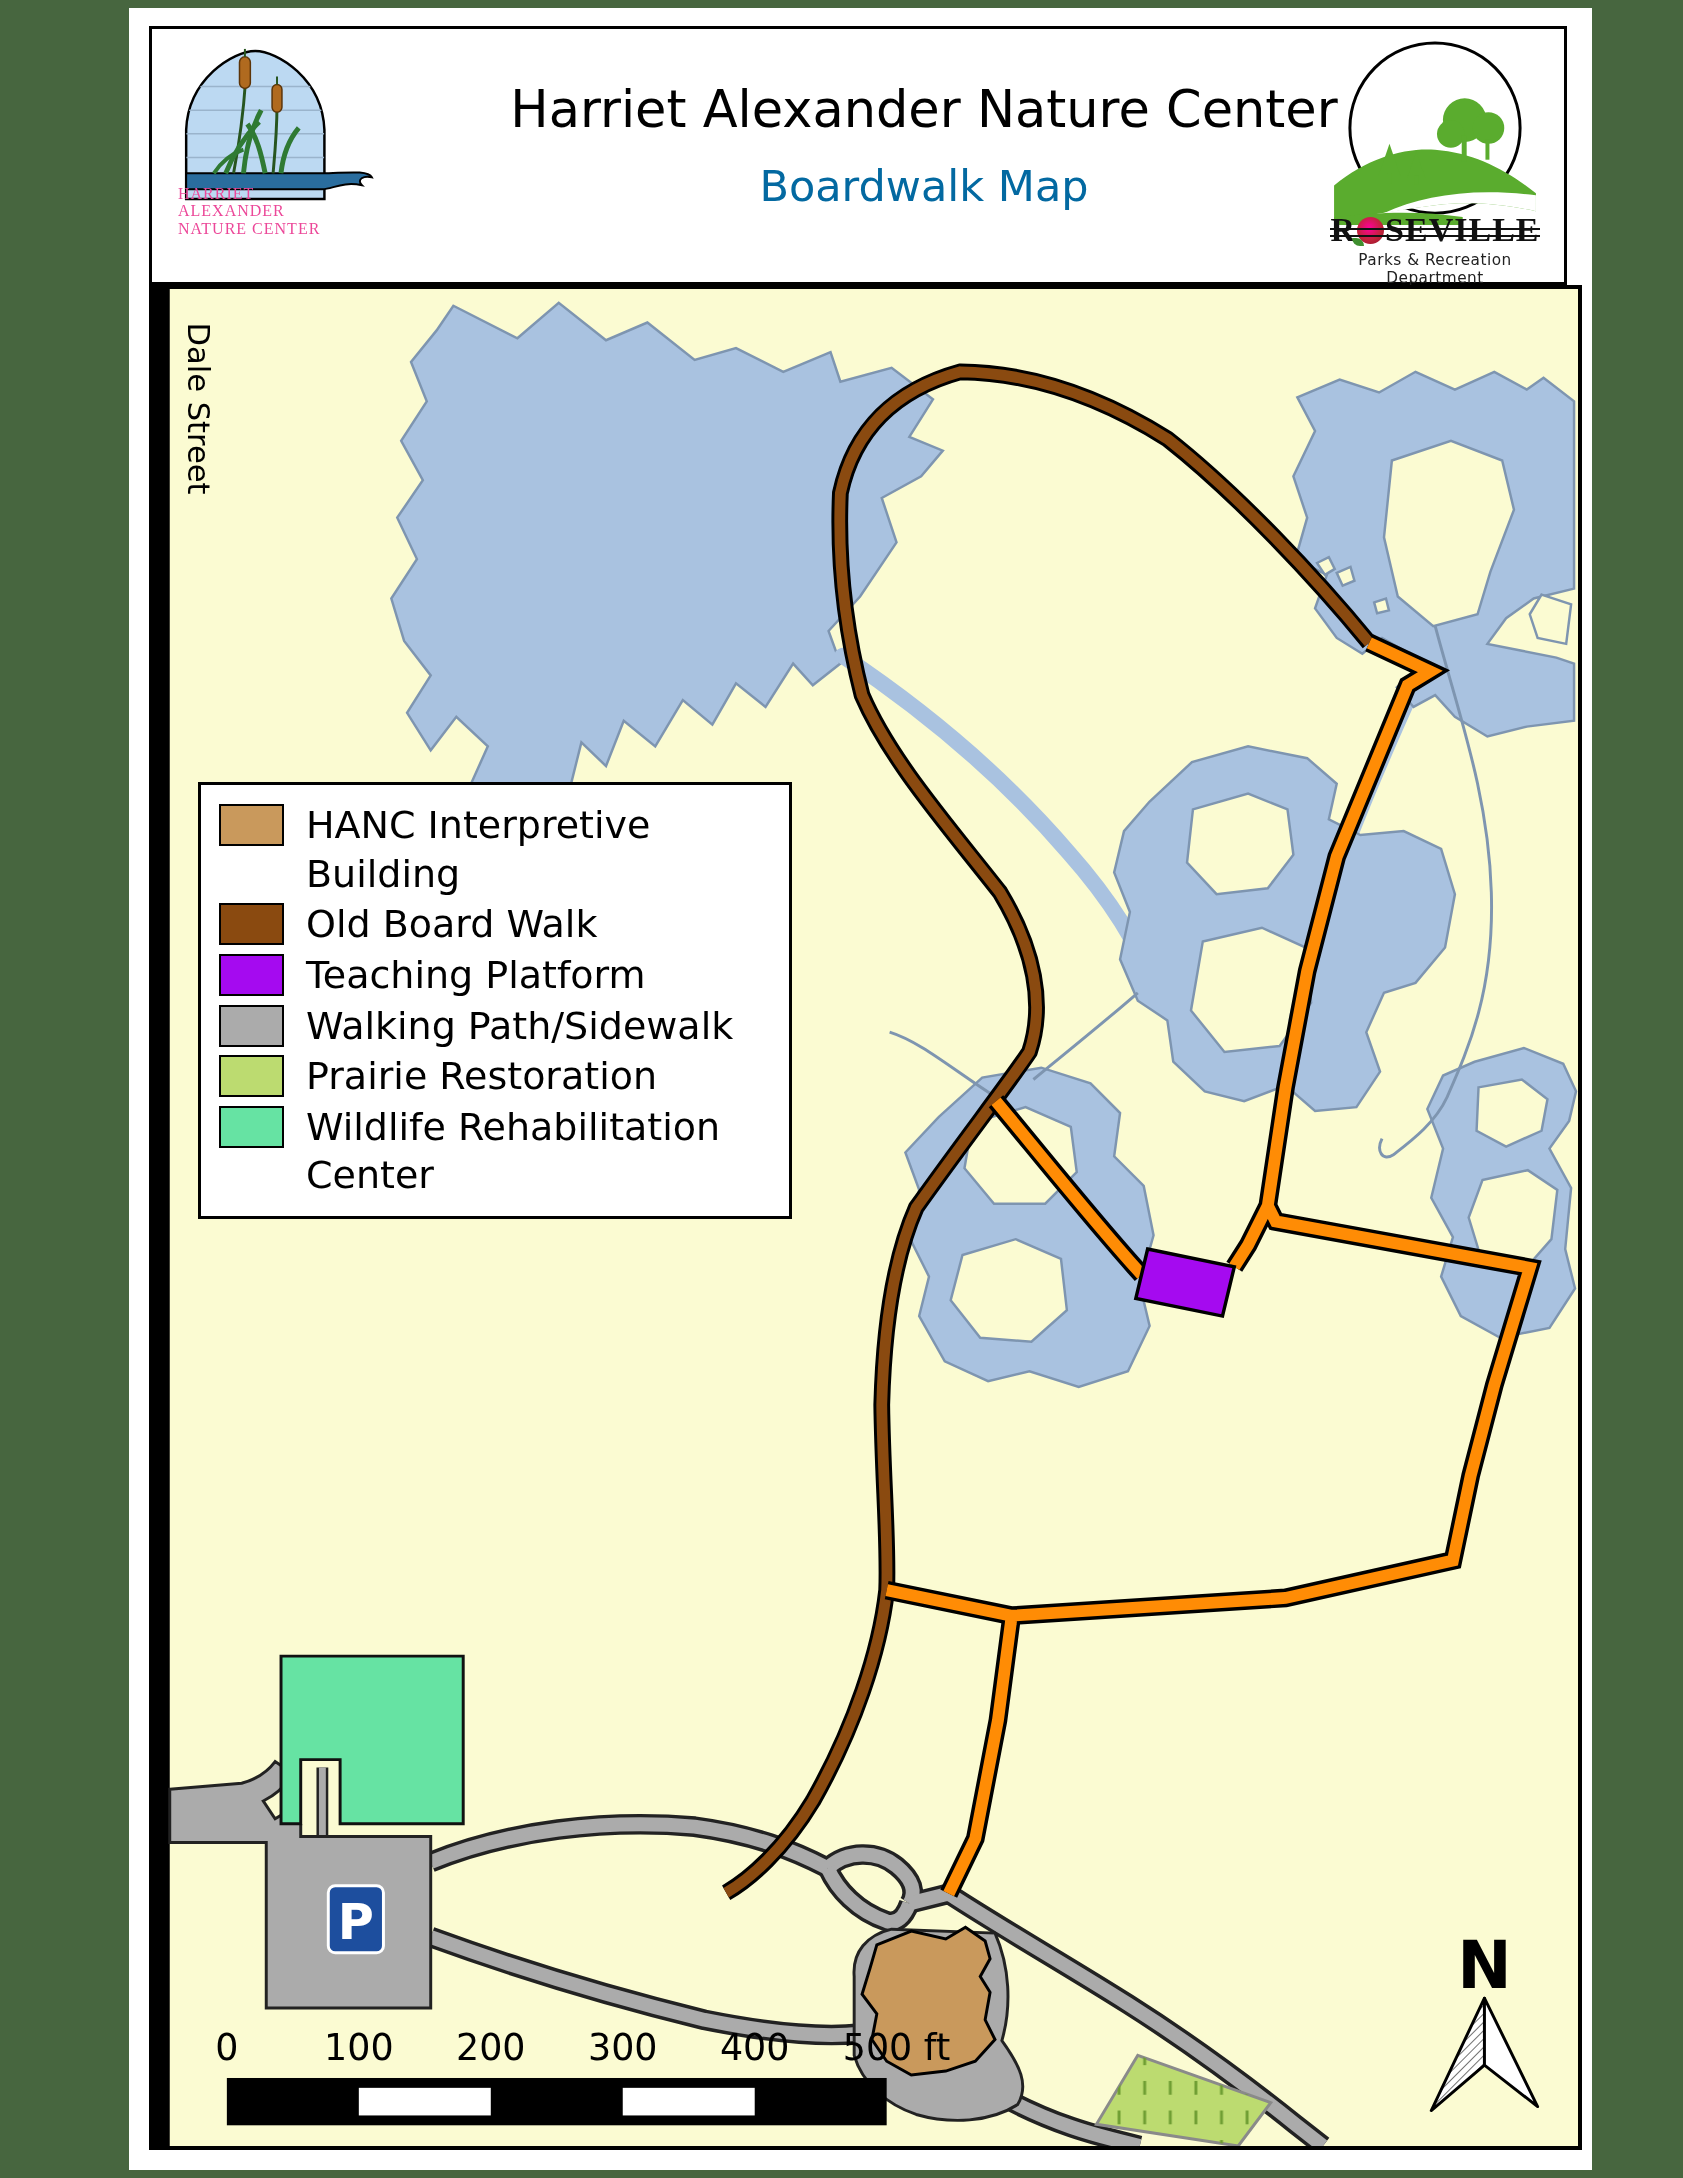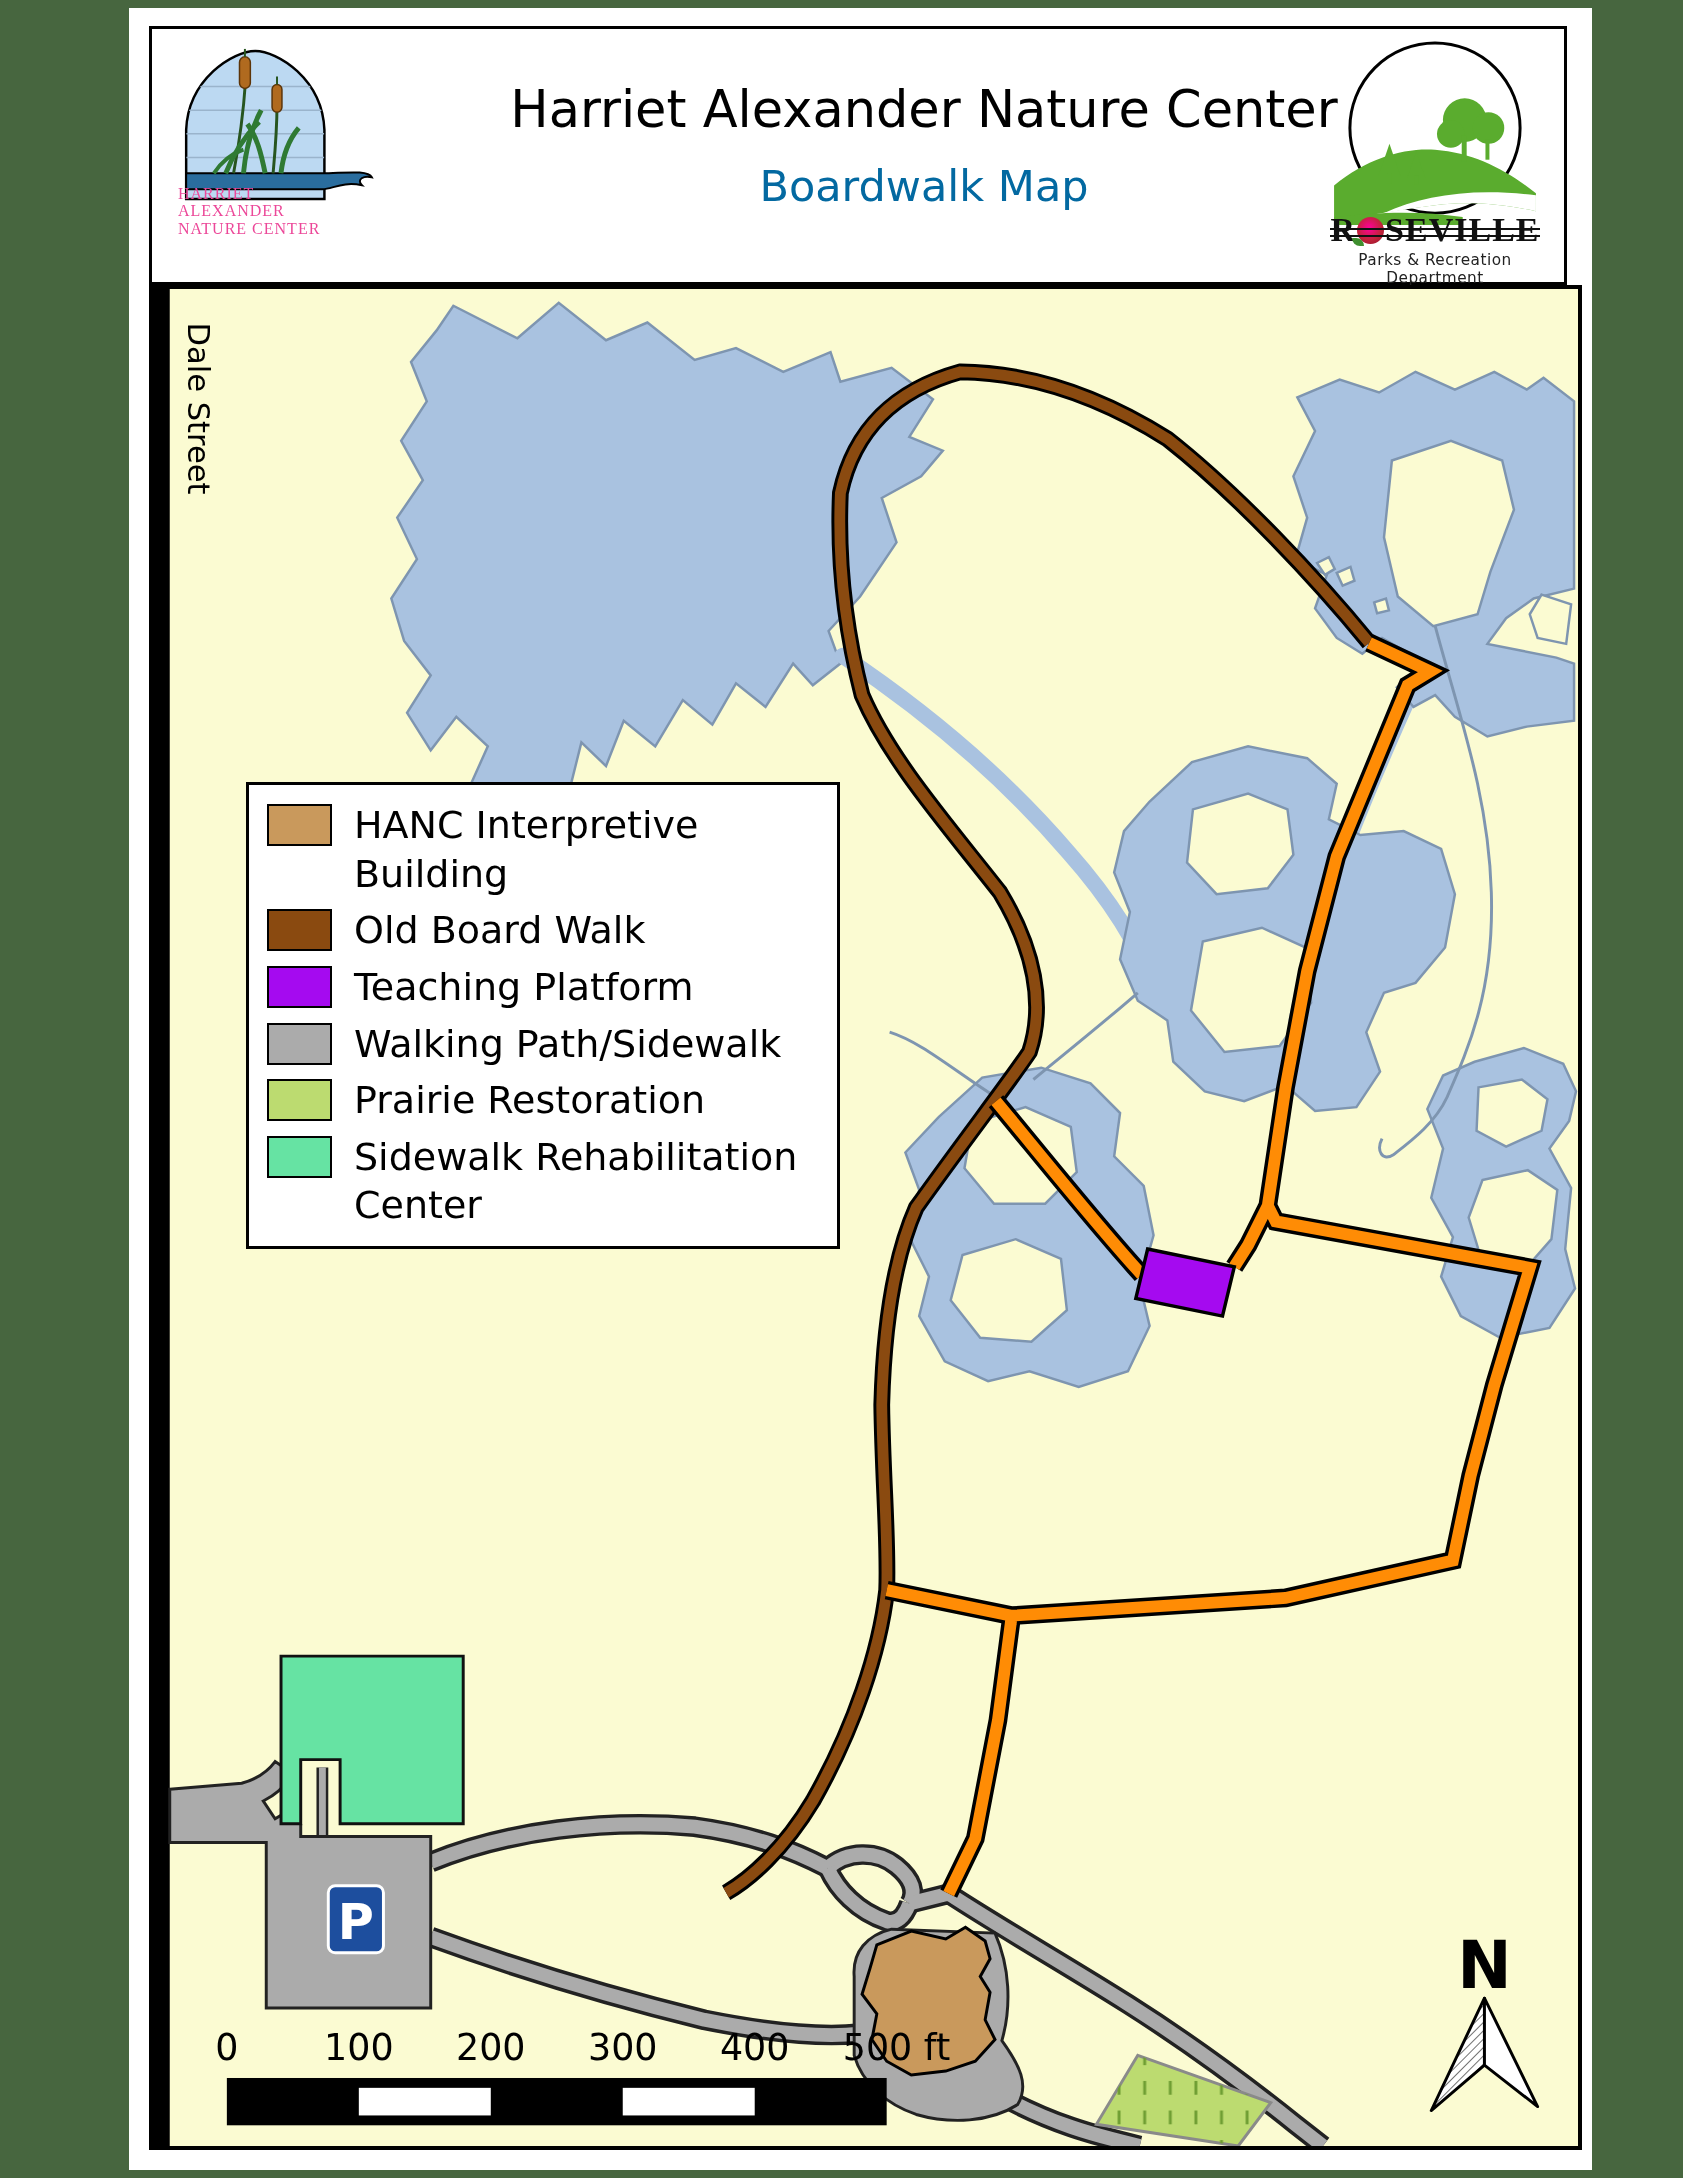--- a/index.html
+++ b/index.html
@@ -20,21 +20,21 @@
   .rv-rose::after{content:"";position:absolute;left:-5px;bottom:-2px;width:12px;height:8px;background:#3f8f2f;border-radius:0 8px 0 8px;}
   .rv-strike{position:absolute;left:6px;right:6px;top:46%;height:2px;background:#111;}
   .rv-strike2{position:absolute;left:6px;right:6px;top:62%;height:2px;background:#111;}
   .rv-tag{font-size:15.3px;color:#222;margin-top:2px;letter-spacing:0.5px;text-align:center;}
   
   .map-box{position:absolute;left:149px;top:285px;width:1433px;height:1865px;border:4px solid #000;box-sizing:border-box;background:#fbfbd2;}
   .map-box svg{display:block;width:100%;height:100%;}
   .water{stroke:#7e95b0;stroke-width:2.5;}
   .stream{fill:none;stroke:#7e95b0;stroke-width:3;}
   
-  .legend{position:absolute;left:198px;top:782px;width:594px;background:#fff;border:3px solid #000;box-sizing:border-box;padding:16px 18px;display:flex;flex-direction:column;gap:8px;margin-left:48px;}
+  .legend{position:absolute;left:198px;top:782px;width:594px;background:#fff;border:3px solid #000;box-sizing:border-box;padding:16px 18px;display:flex;flex-direction:column;gap:2px;}
   .legend-row{display:flex;align-items:flex-start;}
   .legend-swatch{flex:0 0 65px;height:42px;border:2.5px solid #000;box-sizing:border-box;margin-right:22px;margin-top:3px;}
   .legend-row:nth-child(7) .legend-swatch{background-image:repeating-linear-gradient(90deg,transparent 0 9px,rgba(100,140,45,.85) 9px 11.4px);}
   .legend-label{font-size:38px;line-height:1.28;color:#000;white-space:pre-line;}
 </style>
 </head>
 <body>
 
 <div class="page">
   <div class="sheet"></div>
@@ -236,18 +236,18 @@
     <div class="legend-row">
         <span class="legend-swatch" style="background-color: rgb(171, 171, 171);"></span>
         <span class="legend-label">Walking Path/Sidewalk</span>
       </div>
     <div class="legend-row">
         <span class="legend-swatch" style="background-color: rgb(188, 219, 112);"></span>
         <span class="legend-label">Prairie Restoration</span>
       </div>
     <div class="legend-row">
         <span class="legend-swatch" style="background-color: rgb(102, 227, 163);"></span>
-        <span class="legend-label">Sidewalk Rehabilitation
+        <span class="legend-label">Wildlife Rehabilitation
 Center</span>
       </div>
   </div>
 </div>
 
 
 </body></html>

